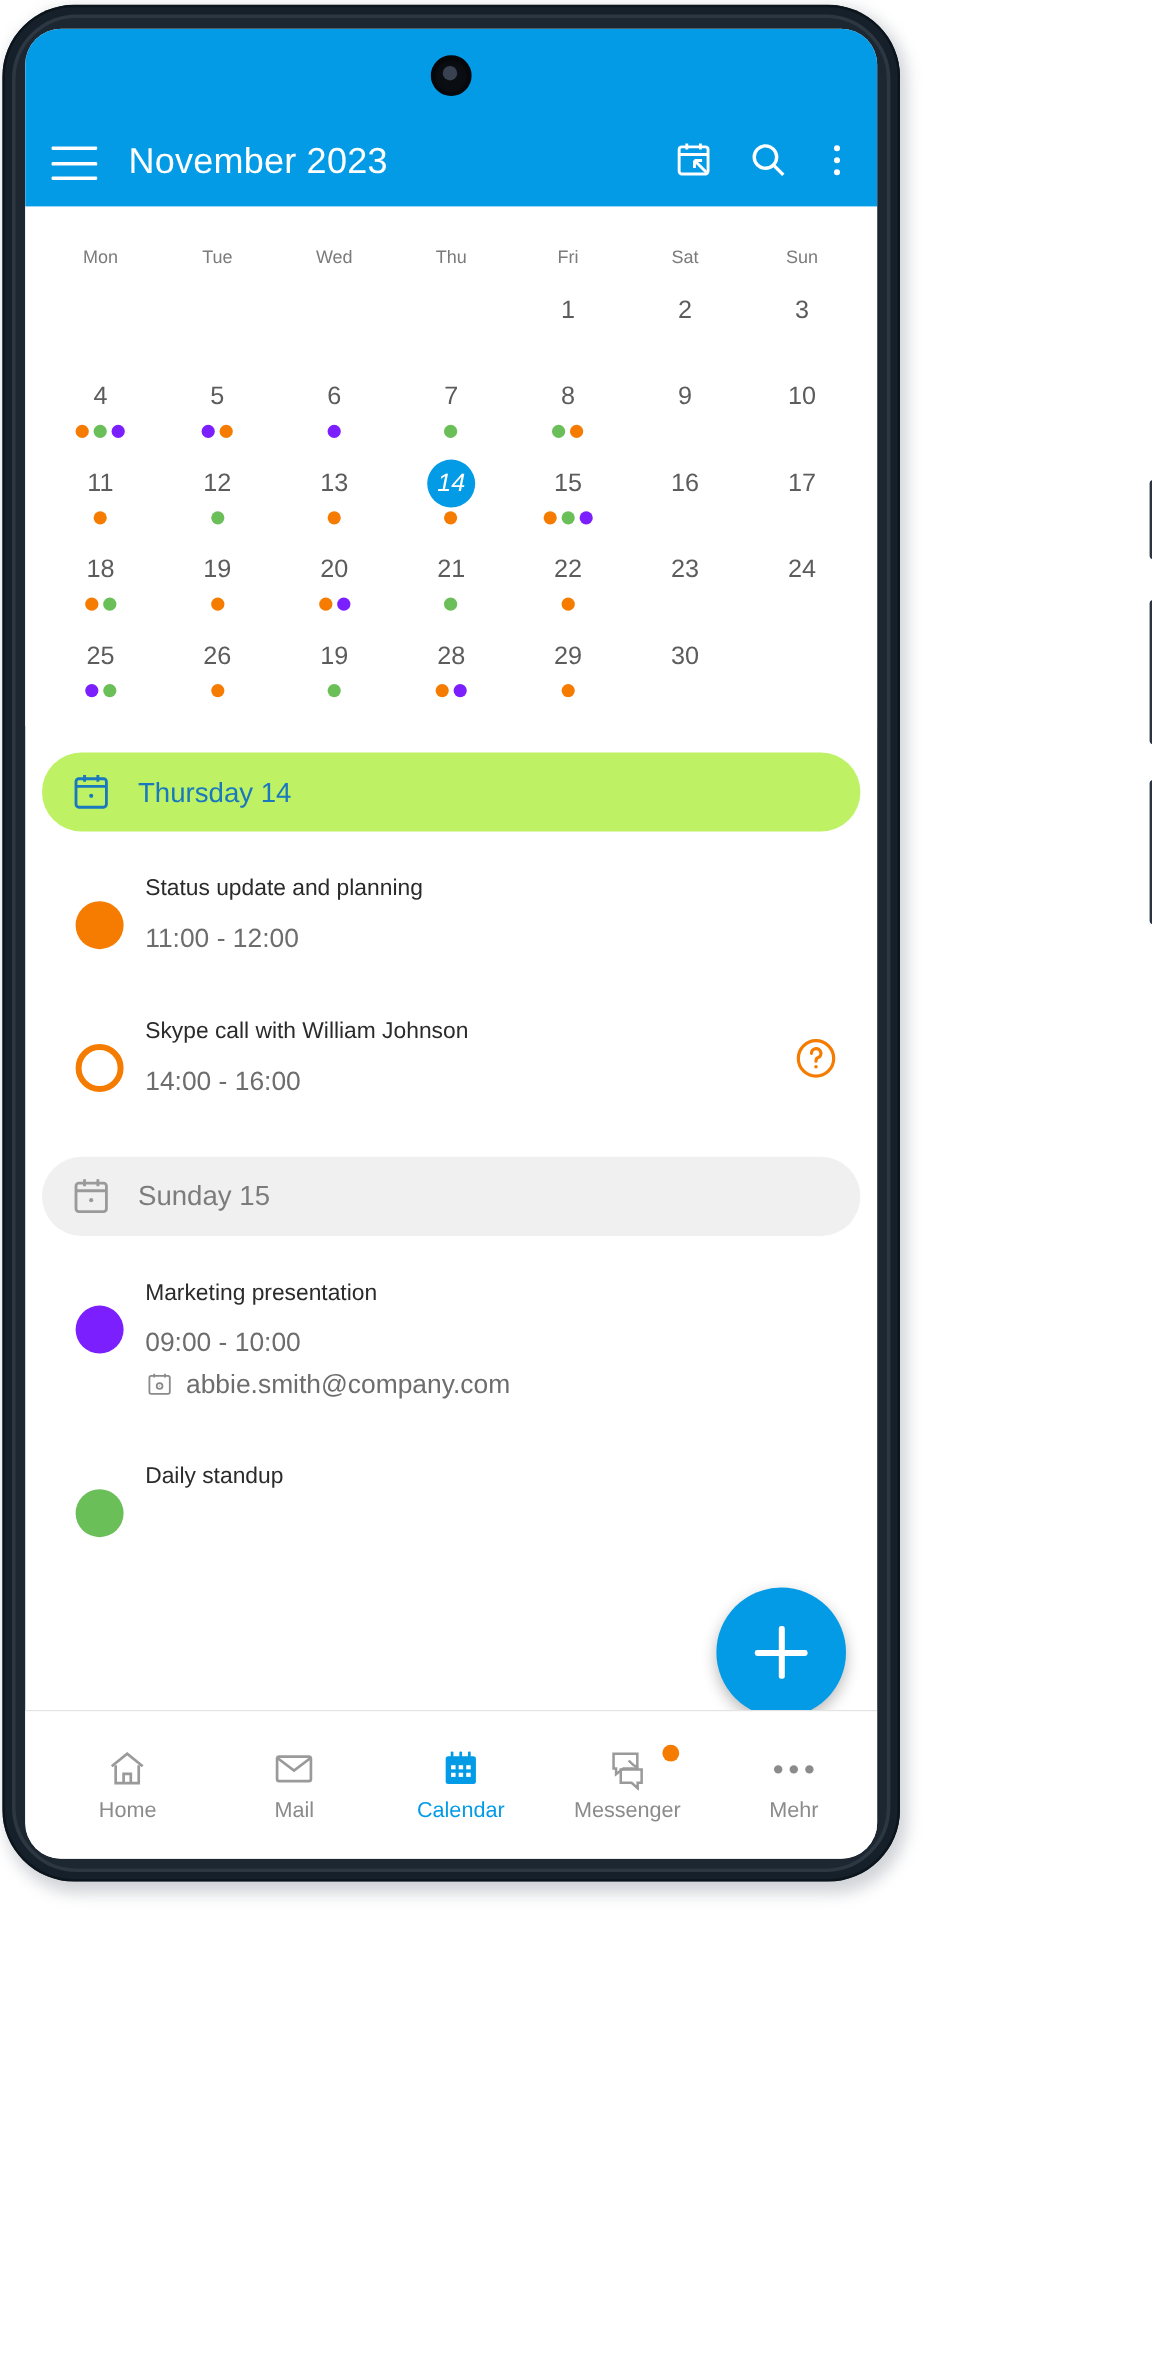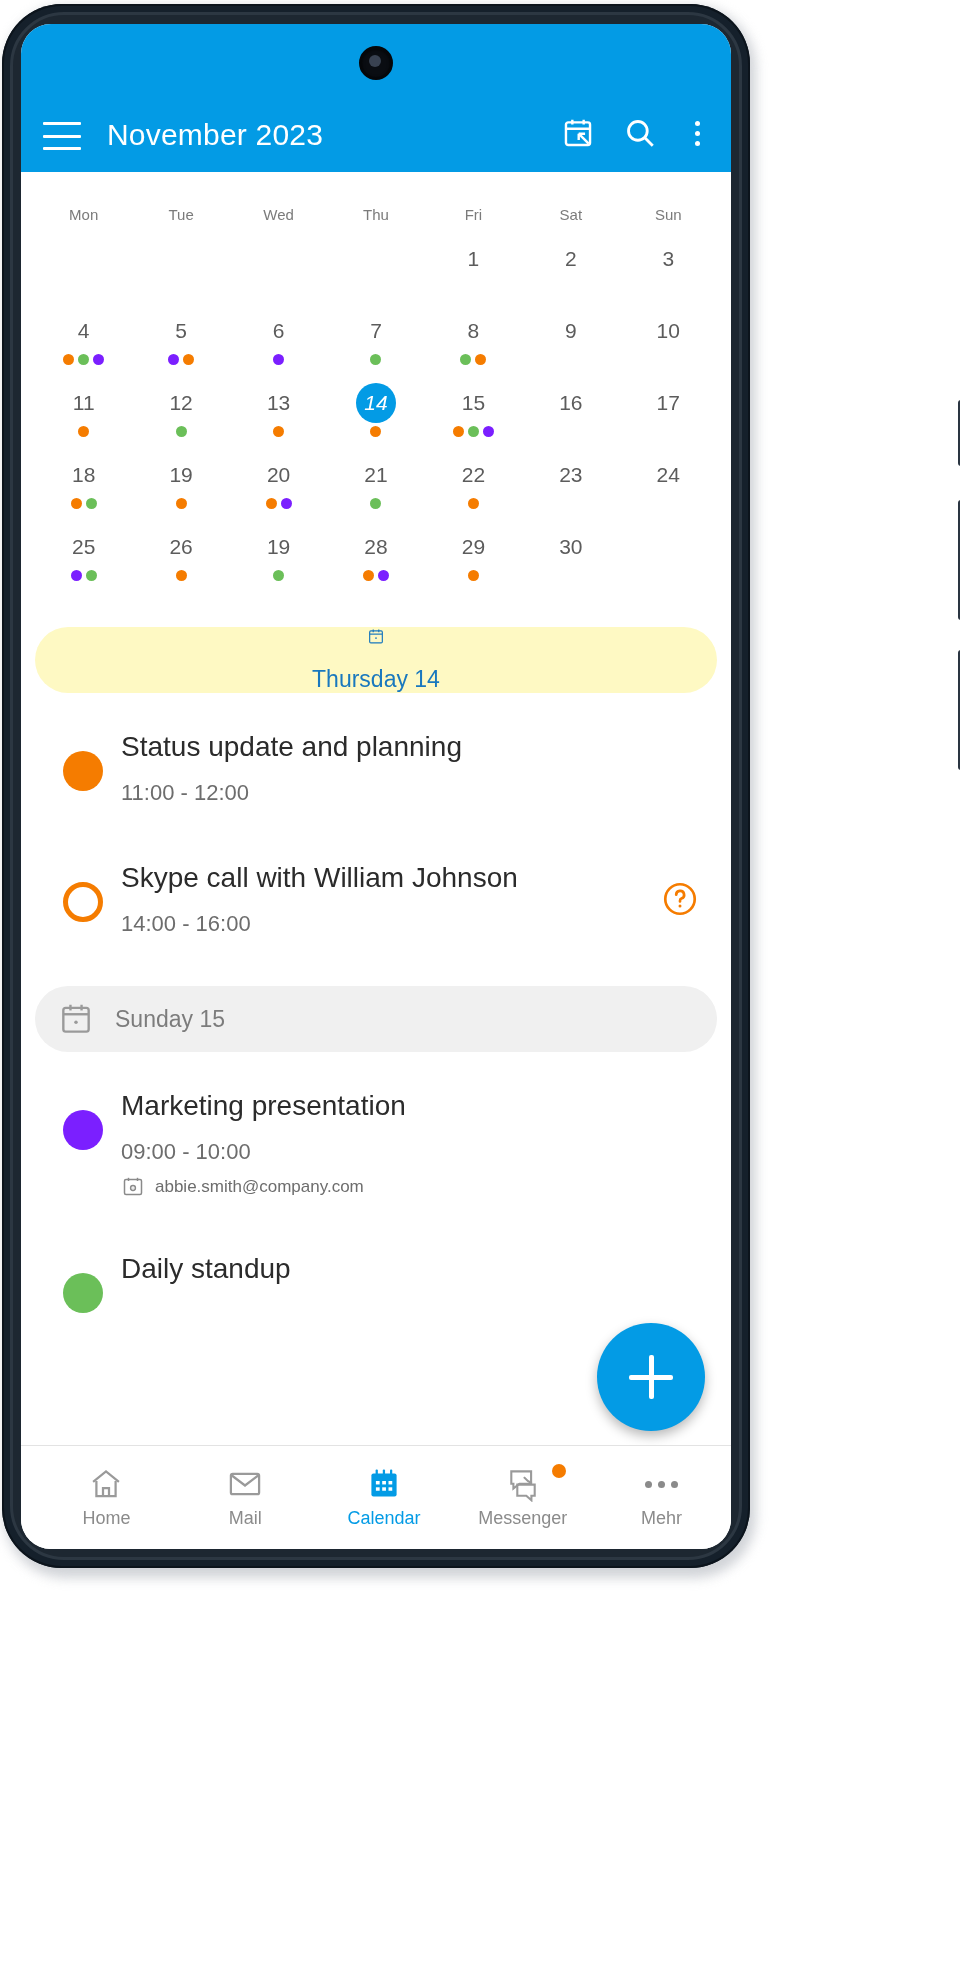--- a/index.html
+++ b/index.html
@@ -149,21 +149,21 @@
   .agenda { padding: 0 14px; }
   .day-pill {
     display: flex; align-items: center;
     gap: 20px;
     height: 66px;
     border-radius: 33px;
     padding: 0 22px;
     margin: 22px 0 10px 0;
     cursor: pointer;
   }
-  .day-pill.active { background: #fef9c3; flex-direction: column; }
+  .day-pill.active { background: #bef264; }
   .day-pill.inactive { background: #F0F0F0; }
   .day-pill .pill-label { font-size: 23px; }
   .day-pill.active .pill-label { color: #1978BE; }
   .day-pill.inactive .pill-label { color: #7c7c7c; }
 
   
   .event {
     display: flex;
     align-items: flex-start;
     padding: 26px 10px 26px 10px;
@@ -174,29 +174,29 @@
     width: 76px;
     display: flex;
     justify-content: center;
     padding-top: 22px;
     flex: 0 0 76px;
   }
   .ev-dot { width: 40px; height: 40px; border-radius: 50%; }
   .ev-dot.hollow { background: transparent; border: 5px solid currentColor; }
   .event-body { flex: 1; min-width: 0; }
   .ev-title {
-    font-size: 28px;
+    font-size: 19px;
     color: #2b2b2b;
     line-height: 1.25;
     margin-bottom: 14px;
   }
   .ev-time { font-size: 22px; color: #6d6d6d; line-height: 1.35; }
   .ev-attendee {
     display: flex; align-items: center; gap: 10px;
-    font-size: 17px; color: #6d6d6d;
+    font-size: 22px; color: #6d6d6d;
     margin-top: 8px;
   }
   .ev-status {
     position: absolute;
     right: 18px; top: 50%;
     transform: translateY(-50%);
     width: 38px; height: 38px;
   }
 
   
@@ -215,21 +215,21 @@
     content: ""; position: absolute; background: #fff; border-radius: 2px;
   }
   .fab::before { width: 44px; height: 5px; }
   .fab::after { width: 5px; height: 44px; }
 
   
   .bottom-nav {
     position: absolute;
     left: 0; bottom: 0;
     width: 100%;
-    height: 104px;
+    height: 124px;
     background: #ffffff;
     border-top: 1px solid #e3e3e3;
     display: grid;
     grid-template-columns: repeat(5, 1fr);
     align-items: center;
     z-index: 7;
     padding-left: 16px;
   }
   .nav-item {
     display: flex; flex-direction: column;

